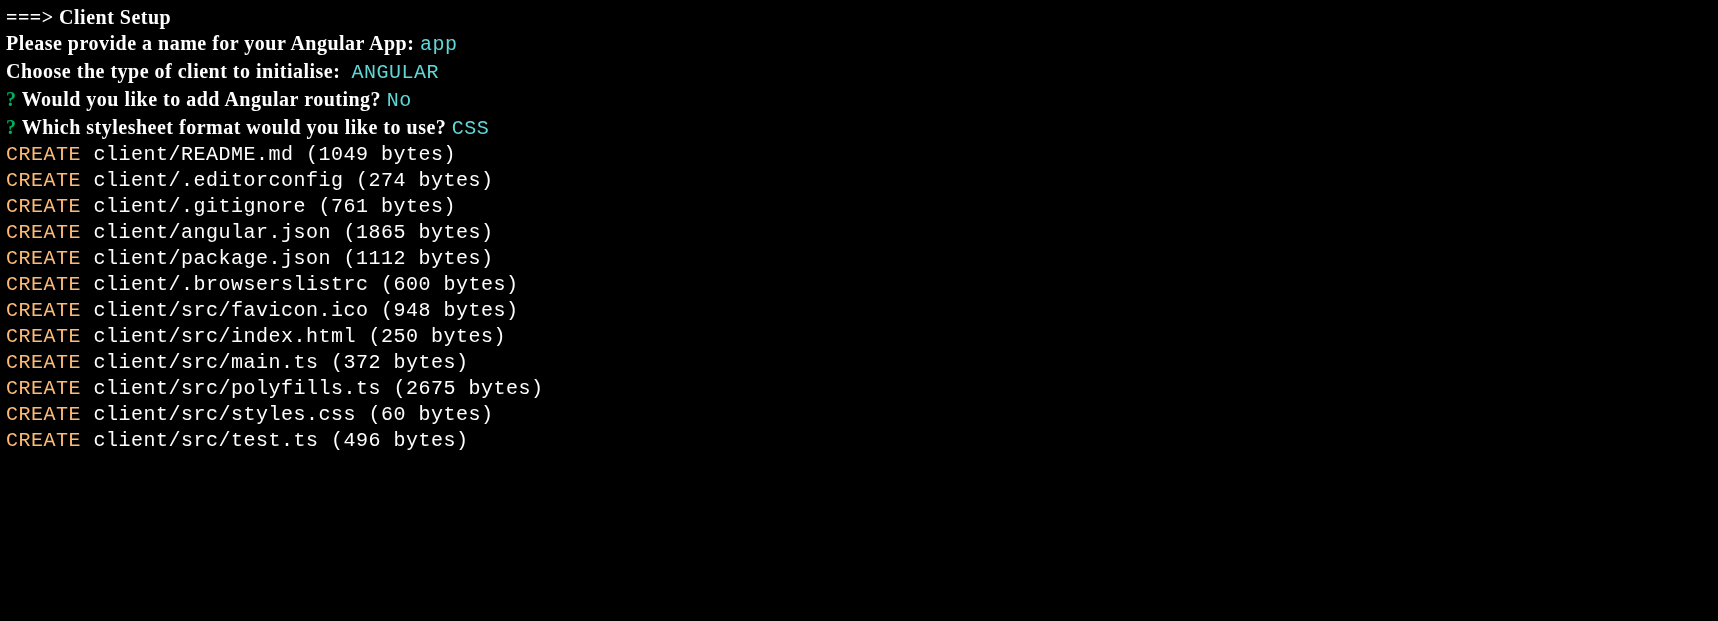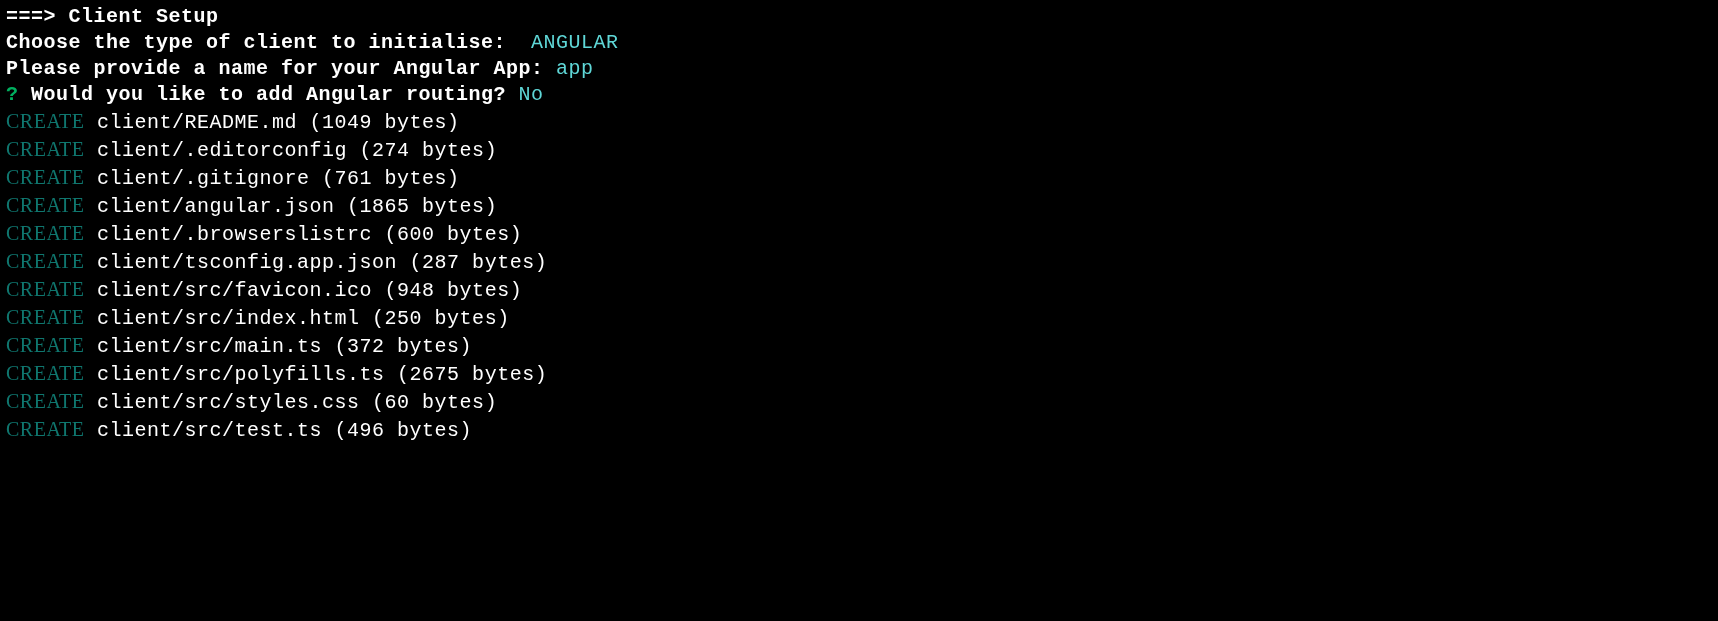--- a/index.html
+++ b/index.html
@@ -17,50 +17,51 @@
       width: 1718px;
       height: 621px;
       overflow: hidden;
       letter-spacing: 0.5px;
     }
     .line {
       white-space: pre;
     }
     .bold {
       font-weight: bold;
+      font-family: Liberation Serif, serif;
     }
     .cyan {
       color: #5fd7d7;
     }
     .green {
-      color: #0f766e;
-      font-family: Liberation Serif, serif;
+      color: #fdba74;
     }
     .green-q {
       color: #00af5f;
     }
   </style>
 </head>
 <body>
 
 <div class="line bold"><span>===&gt; </span><span>Client Setup</span></div>
 
 <div id="prompts-container">
+    <div class="line"><span class="bold">Please provide a name for your Angular App: </span><span class="cyan">app</span></div>
     <div class="line"><span class="bold">Choose the type of client to initialise:  </span><span class="cyan">ANGULAR</span></div>
-    <div class="line"><span class="bold">Please provide a name for your Angular App: </span><span class="cyan">app</span></div>
   </div>
 <div id="questions-container">
     <div class="line"><span class="green-q bold">?</span><span class="bold"> Would you like to add Angular routing? </span><span class="cyan">No</span></div>
+    <div class="line"><span class="green-q bold">?</span><span class="bold"> Which stylesheet format would you like to use? </span><span class="cyan">CSS</span></div>
   </div>
 <div id="creates-container">
     <div class="line"><span class="green">CREATE</span><span> client/README.md (1049 bytes)</span></div>
     <div class="line"><span class="green">CREATE</span><span> client/.editorconfig (274 bytes)</span></div>
     <div class="line"><span class="green">CREATE</span><span> client/.gitignore (761 bytes)</span></div>
     <div class="line"><span class="green">CREATE</span><span> client/angular.json (1865 bytes)</span></div>
+    <div class="line"><span class="green">CREATE</span><span> client/package.json (1112 bytes)</span></div>
     <div class="line"><span class="green">CREATE</span><span> client/.browserslistrc (600 bytes)</span></div>
-    <div class="line"><span class="green">CREATE</span><span> client/tsconfig.app.json (287 bytes)</span></div>
     <div class="line"><span class="green">CREATE</span><span> client/src/favicon.ico (948 bytes)</span></div>
     <div class="line"><span class="green">CREATE</span><span> client/src/index.html (250 bytes)</span></div>
     <div class="line"><span class="green">CREATE</span><span> client/src/main.ts (372 bytes)</span></div>
     <div class="line"><span class="green">CREATE</span><span> client/src/polyfills.ts (2675 bytes)</span></div>
     <div class="line"><span class="green">CREATE</span><span> client/src/styles.css (60 bytes)</span></div>
     <div class="line"><span class="green">CREATE</span><span> client/src/test.ts (496 bytes)</span></div>
   </div>
 
 </body></html>

